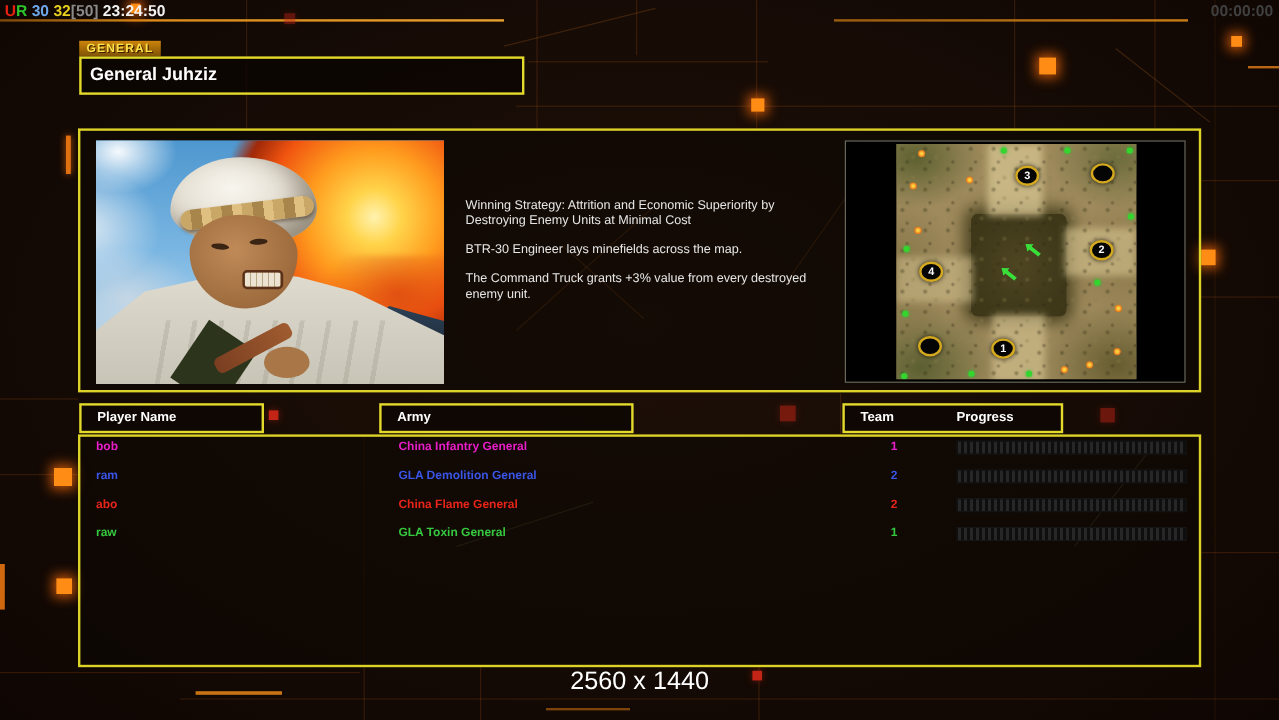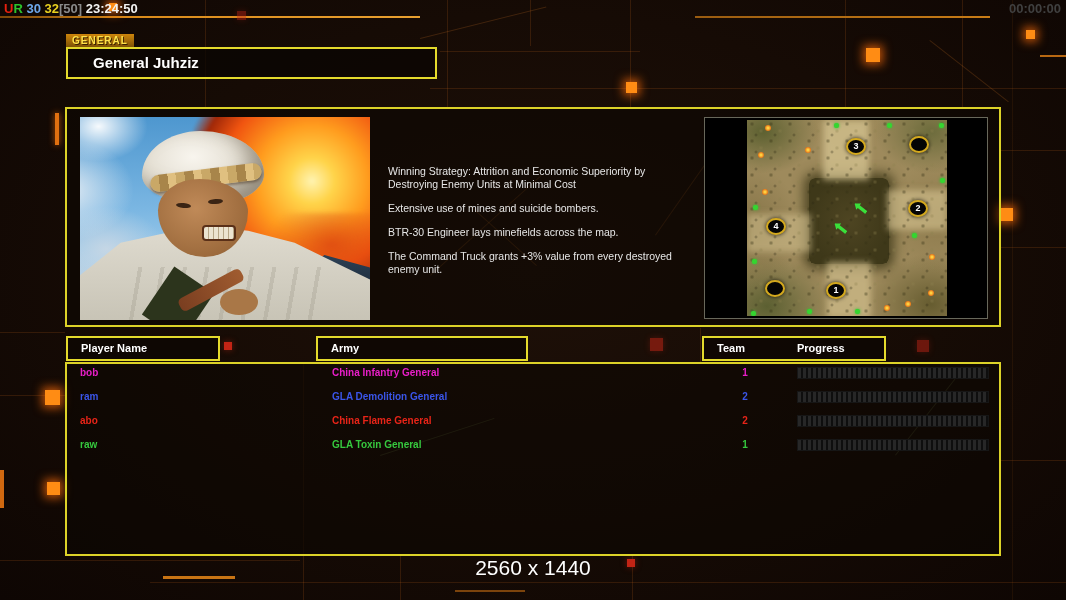--- a/index.html
+++ b/index.html
@@ -20,21 +20,21 @@
   .debug .u{color:#e8200e}.debug .r{color:#2cc42c}.debug .b{color:#6ea8ea}
   .debug .y{color:#e8d020}.debug .g{color:#8a8a8a}.debug .w{color:#f2f2f2}
   .timer{right:5px;top:1px;font-size:13px;font-weight:bold;color:#404040;position:absolute}
 
   
   .gtab{left:66px;top:34px;height:13px;line-height:13px;padding:0 6px;position:absolute;
     background:linear-gradient(180deg,#cd850c,#7e5205);color:#ffe24a;font-size:10px;
     font-weight:bold;letter-spacing:1px;text-shadow:1px 1px 0 #3a2000}
   .namebox{left:66px;top:47px;width:371px;height:32px;position:absolute;box-sizing:border-box;
     border:2px solid #e4da2c;background:rgba(10,5,2,.78);color:#fff;font-size:15px;
-    font-weight:bold;line-height:28px;padding-left:25px}
+    font-weight:bold;line-height:28px;padding-left:7px}
 
   
   .panel{position:absolute;box-sizing:border-box;border:2px solid #dcd228;background:rgba(10,5,2,.5)}
   .main-panel{left:65px;top:107px;width:936px;height:220px}
   .table-panel{left:65px;top:362px;width:936px;height:194px}
 
   
   .portrait{left:80px;top:117px;width:290px;height:203px;position:absolute;overflow:hidden;
     background:linear-gradient(180deg,#4e97cf,#7ab6e2 45%,#a8d0ec 75%,#cfe4f2)}
   .portrait *{position:absolute}
@@ -200,21 +200,20 @@
   <div class="p-face"></div>
   <div class="p-eye1"></div>
   <div class="p-eye2"></div>
   <div class="p-mouth"></div>
   <div class="p-stick"></div>
   <div class="p-hand"></div>
 </div>
 
 <div class="briefing">
   <p>Winning Strategy: Attrition and Economic Superiority by Destroying Enemy Units at Minimal Cost</p>
-  <p>Extensive use of mines and suicide bombers.</p>
   <p>BTR-30 Engineer lays minefields across the map.</p>
   <p>The Command Truck grants +3% value from every destroyed enemy unit.</p>
 </div>
 
 <div class="mm-holder">
   <div class="map">
     <div class="m-c"></div>
     <div class="m-p1"></div>
     <div class="m-p2"></div>
     <div class="m-p3"></div>

